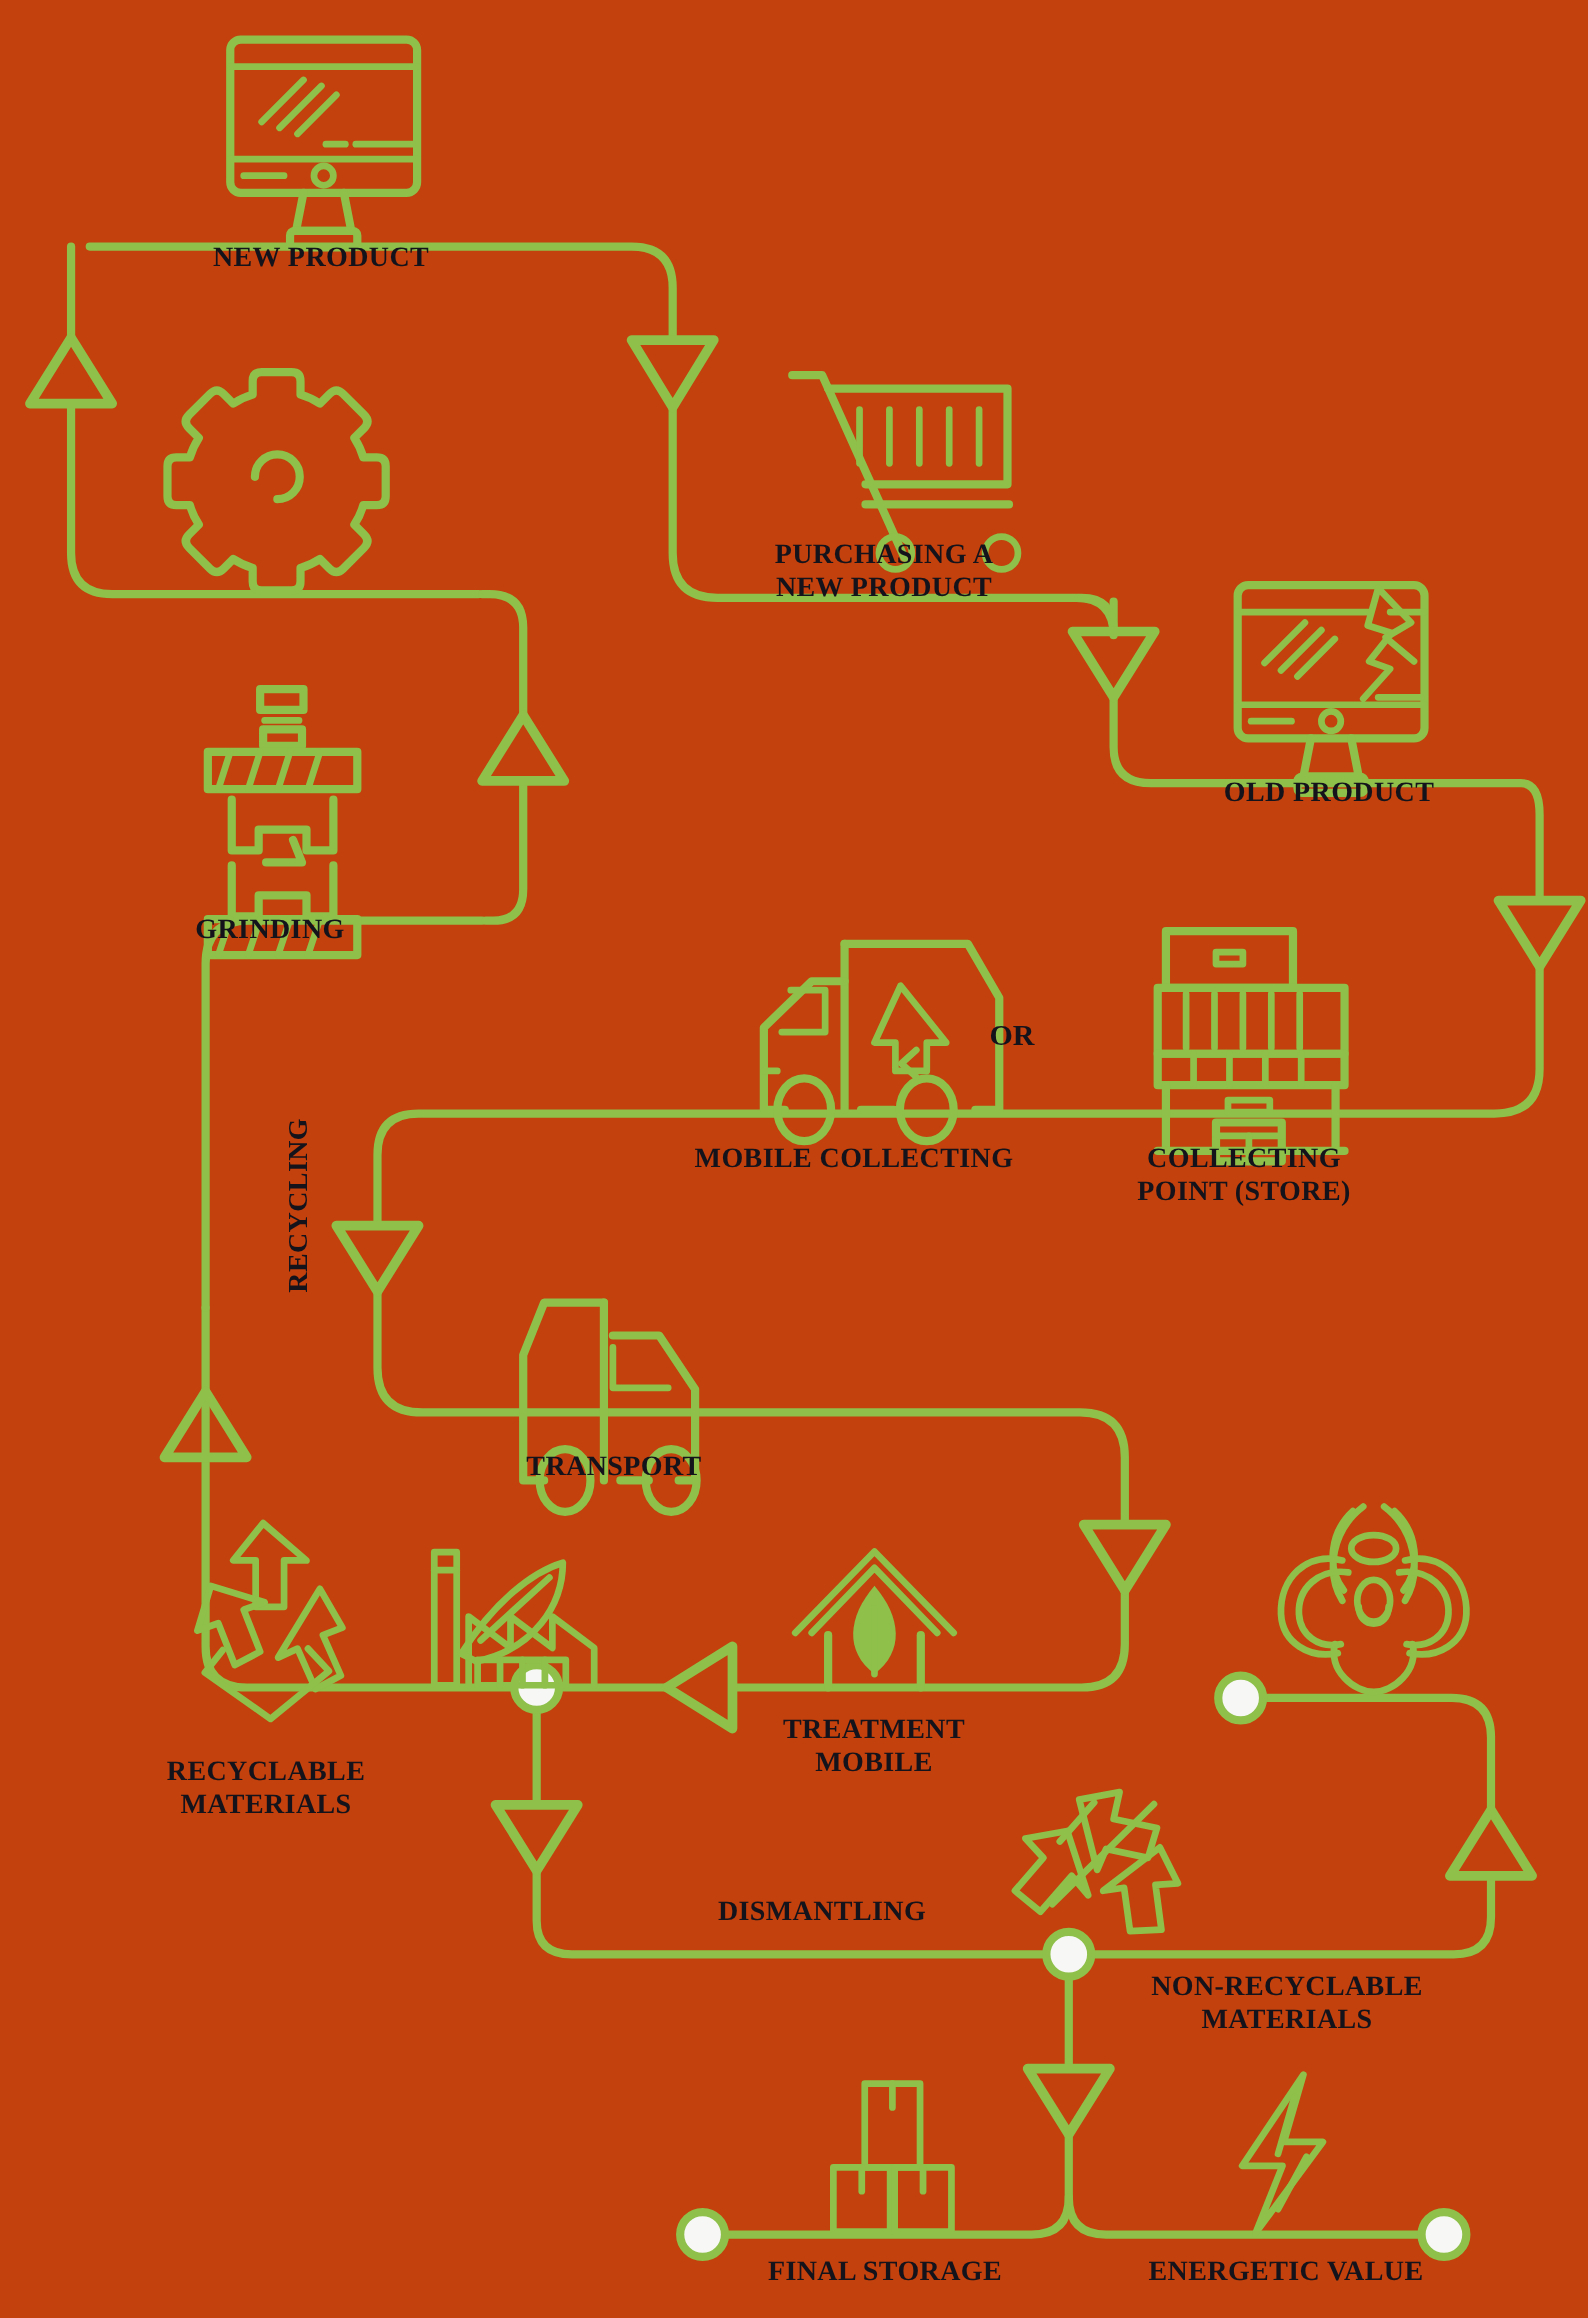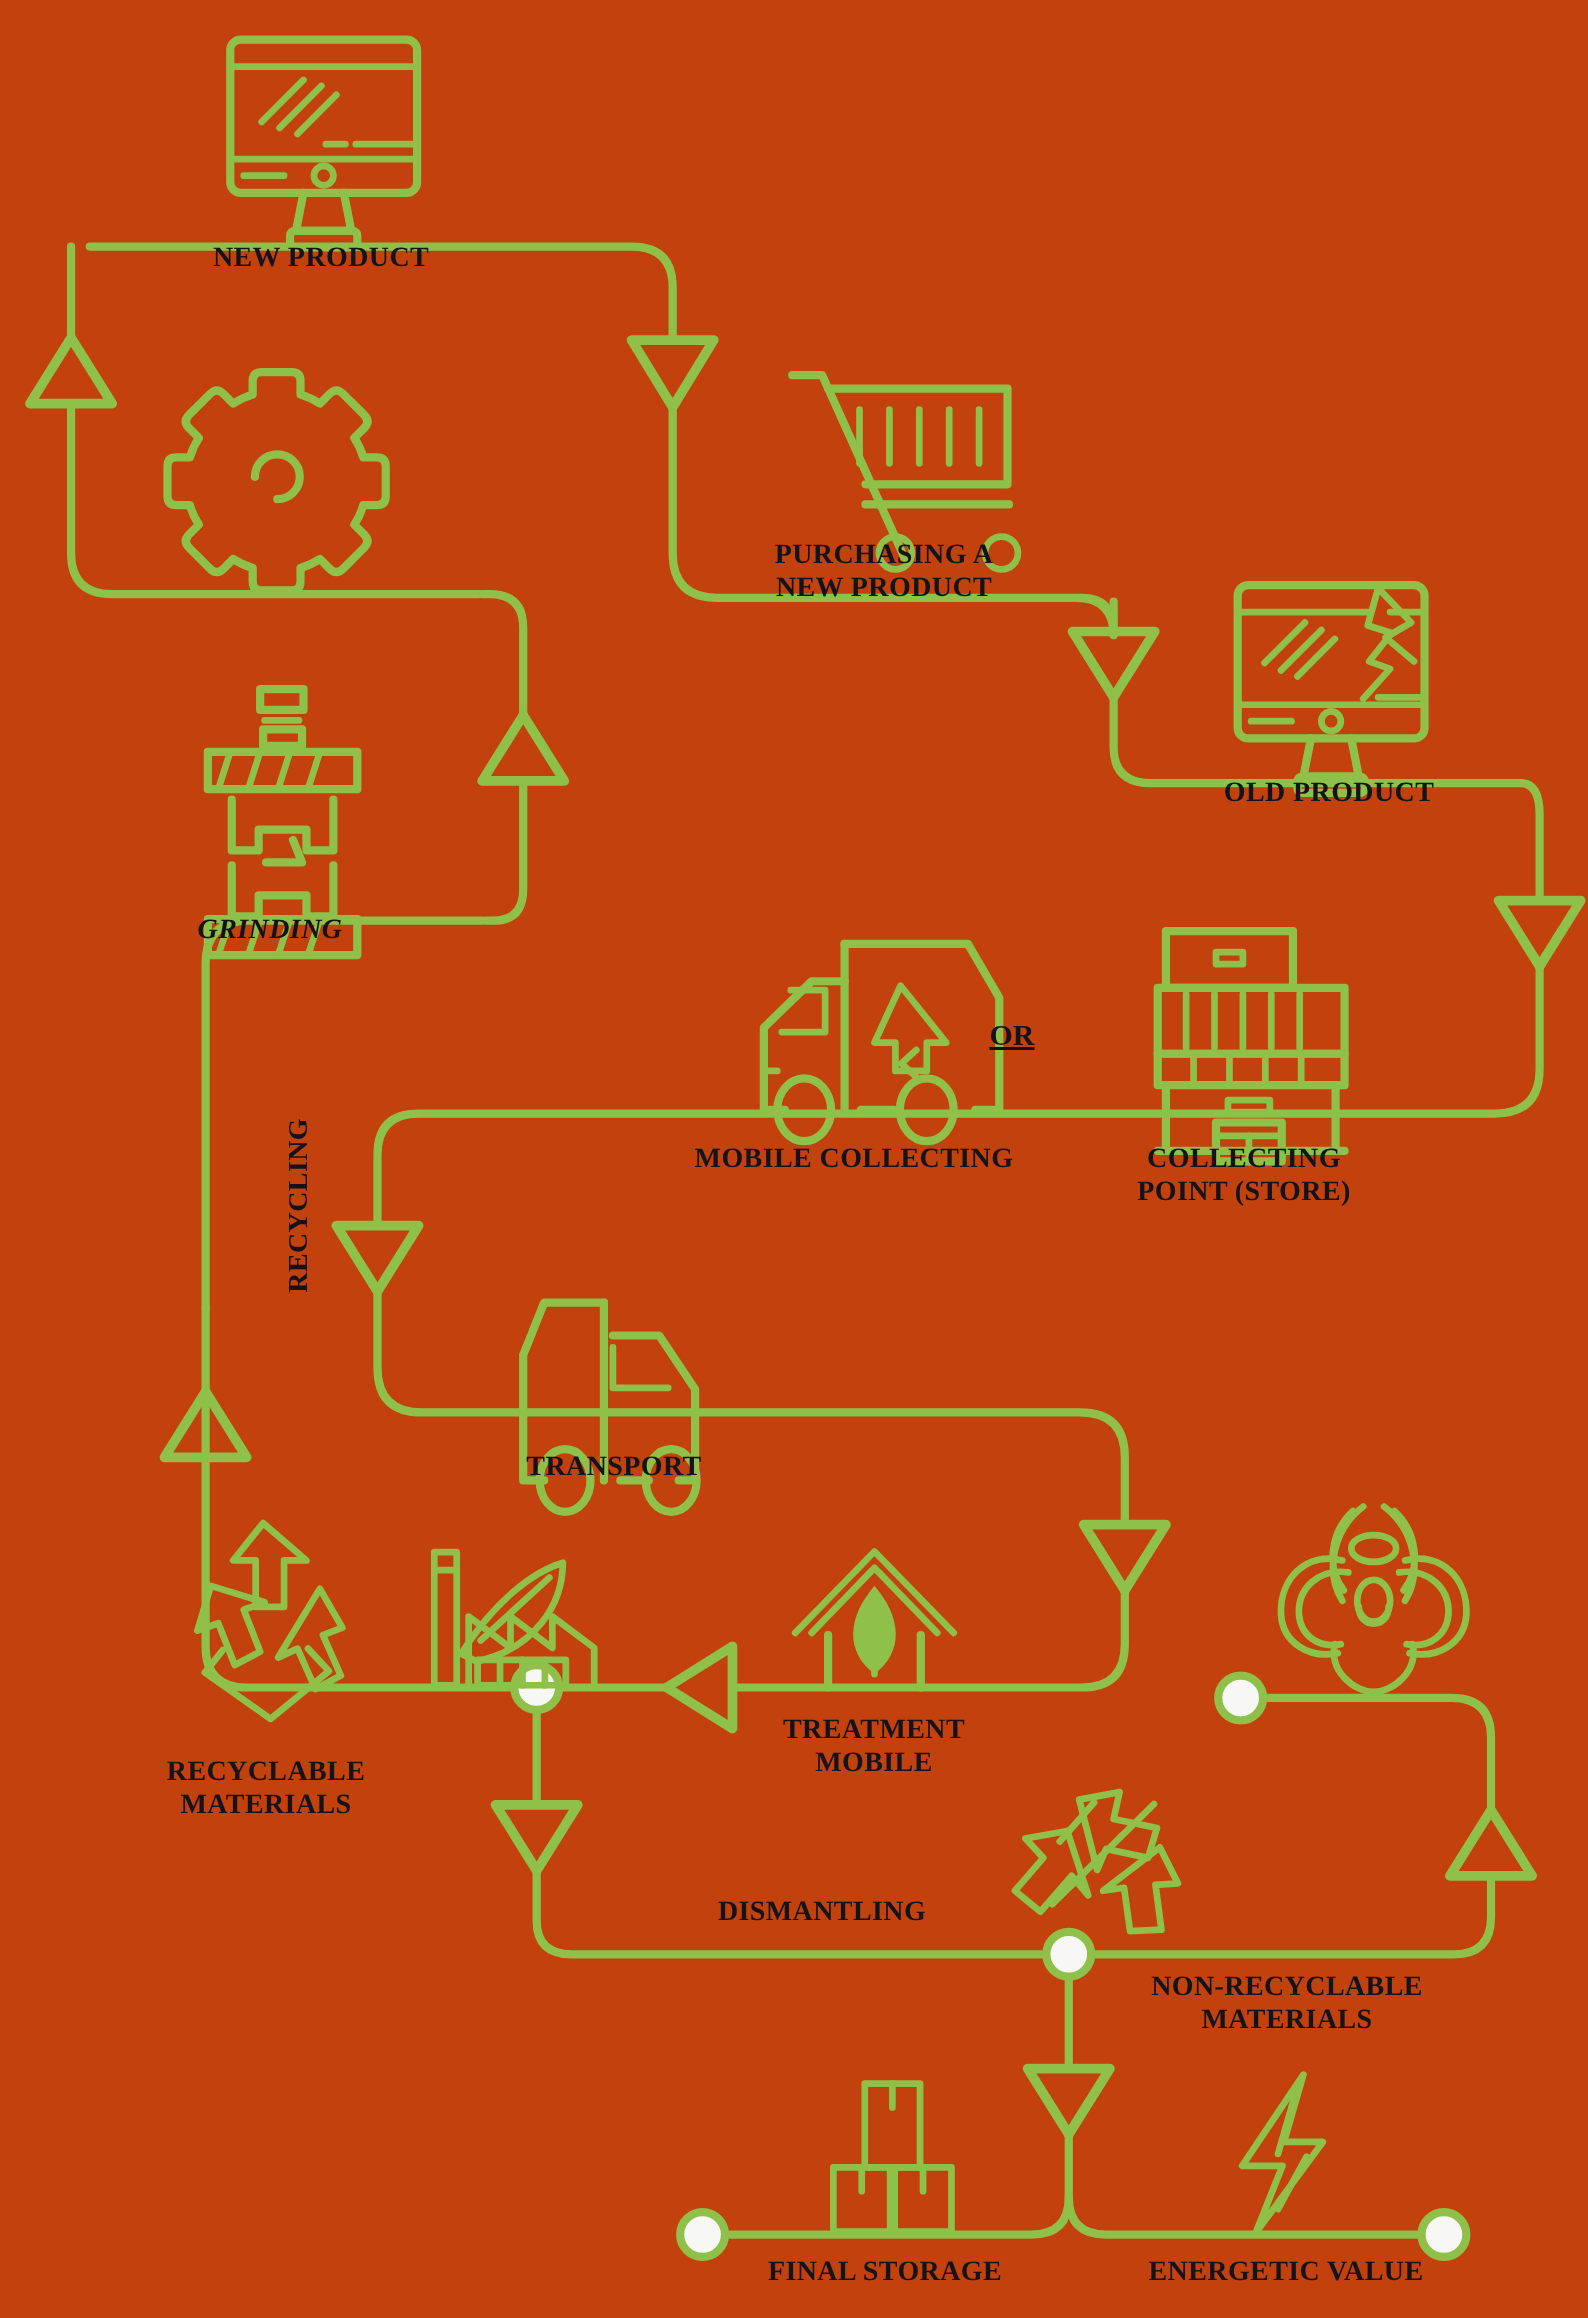--- a/index.html
+++ b/index.html
@@ -46,21 +46,20 @@
     transform: rotate(180deg);
     white-space: nowrap;
   }
   .or-label {
     position: absolute;
     font-family: "Liberation Serif", "DejaVu Serif", serif;
     font-weight: bold;
     color: #14131c;
     font-size: 30px;
     transform: translateX(-50%);
-    text-decoration: underline;
   }
 </style>
 </head>
 <body>
 
 <div id="page">
 
   <svg id="flow-svg" viewBox="0 0 2126 3103">
     <defs>
       <style>
@@ -313,21 +312,21 @@
       <path class="ico-t" d="M 92 6 L 10 128 L 64 128 L 28 218 L 118 96 L 66 96 Z"></path>
       <line class="ico-t" x1="80" y1="36" x2="58" y2="112"></line>
       <line class="ico-t" x1="96" y1="116" x2="58" y2="186"></line>
     </g>
 
   </svg>
 
   <div class="node-label" style="left:321px; top:241px;">NEW PRODUCT</div>
 
 
-  <div class="node-label" style="left:270px; top:913px;font-style:italic;">GRINDING</div>
+  <div class="node-label" style="left:270px; top:913px;">GRINDING</div>
 
   <div class="node-label" style="left:884px; top:538px;">PURCHASING A
 NEW PRODUCT</div>
 
   <div class="node-label" style="left:1329px; top:776px;">OLD PRODUCT</div>
 
   <div class="node-label" style="left:854px; top:1142px;">MOBILE COLLECTING</div>
 
   <div class="node-label" style="left:1244px; top:1142px;">COLLECTING
 POINT (STORE)</div>

